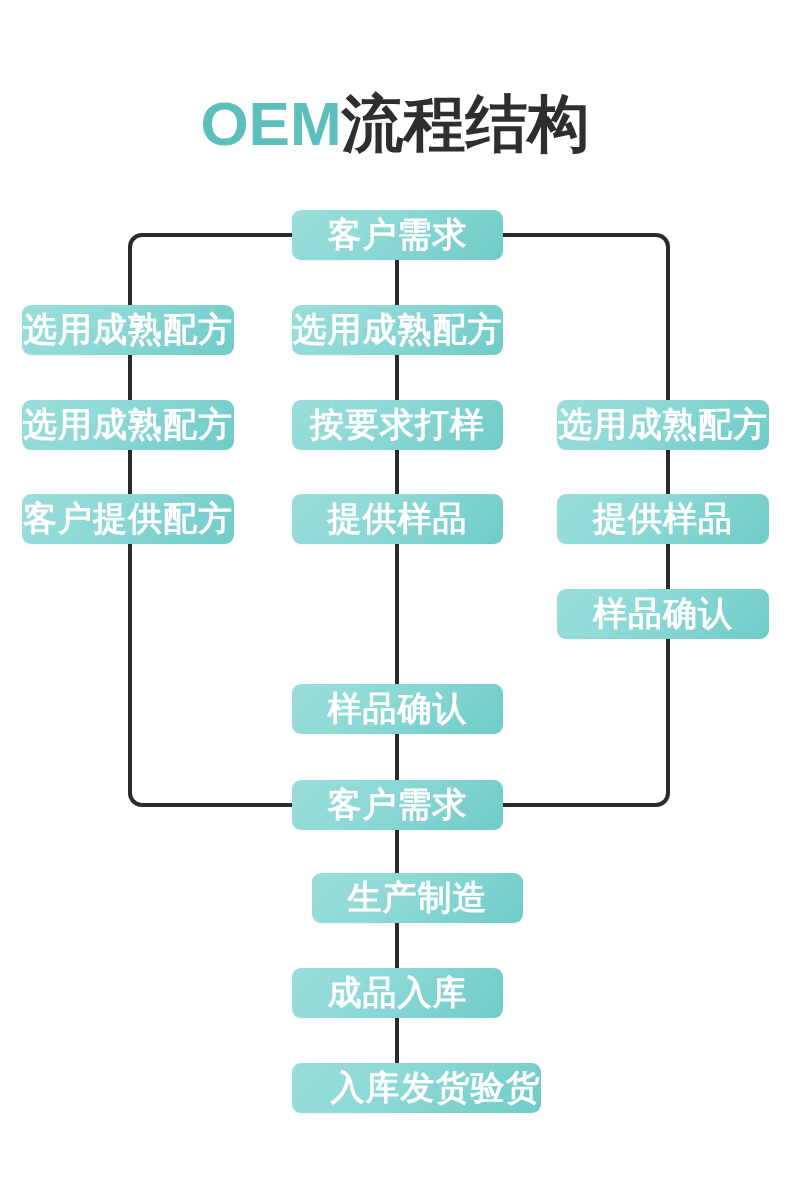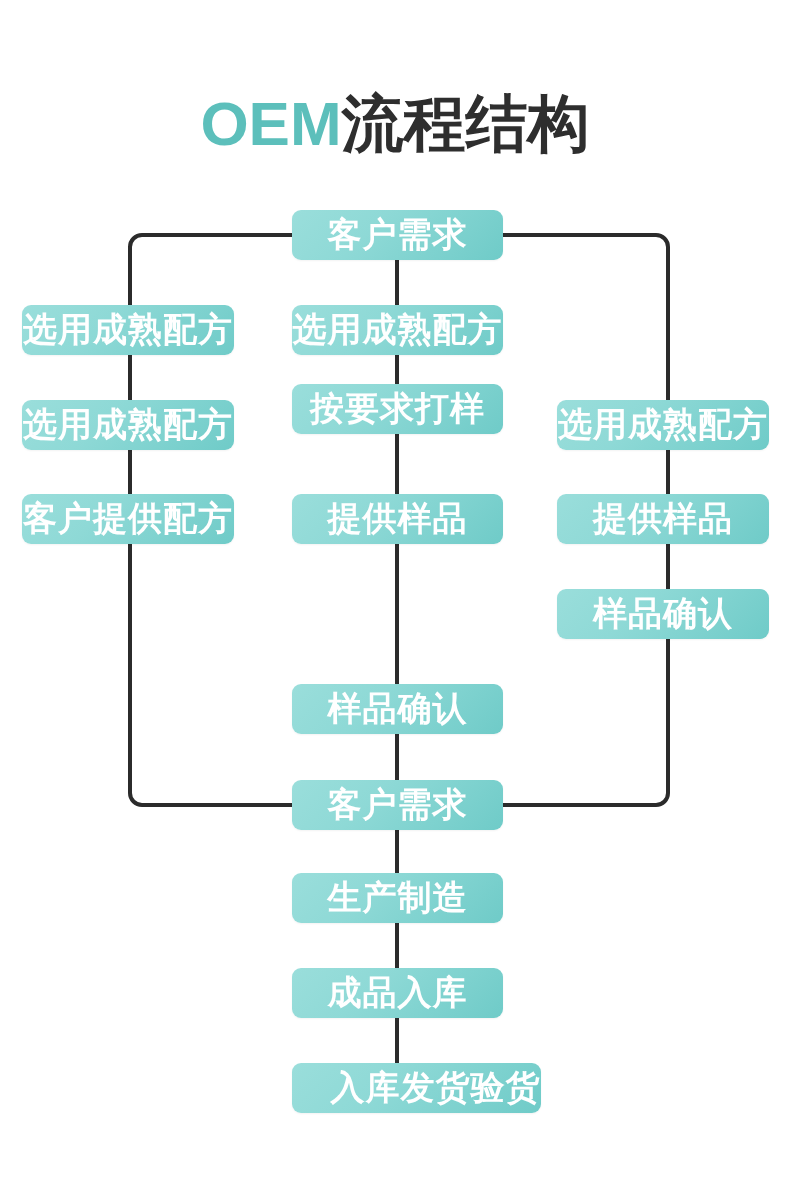--- a/index.html
+++ b/index.html
@@ -74,33 +74,33 @@
   <div class="node col-left" style="top:494px;">
     <span>客户提供配方</span>
   </div>
 
   <div class="node col-mid" style="top:210px;">
     <span>客户需求</span>
   </div>
   <div class="node col-mid" style="top:305px;">
     <span>选用成熟配方</span>
   </div>
-  <div class="node col-mid" style="top:384px;text-align:center;">
+  <div class="node col-mid" style="top:400px;text-align:center;">
     <span>按要求打样</span>
   </div>
   <div class="node col-mid" style="top:494px;">
     <span>提供样品</span>
   </div>
   <div class="node col-mid" style="top:684px;">
     <span>样品确认</span>
   </div>
   <div class="node col-mid" style="top:780px;">
     <span>客户需求</span>
   </div>
-  <div class="node col-mid" style="top:873px;">
+  <div class="node col-mid" style="top:873px;margin-left:20px;">
     <span>生产制造</span>
   </div>
   <div class="node col-mid" style="top:968px;">
     <span>成品入库</span>
   </div>
   <div class="node col-mid" style="top:1063px;padding-left:38px;">
     <span>入库发货验货</span>
   </div>
 
   <div class="node col-right" style="top:400px;">

